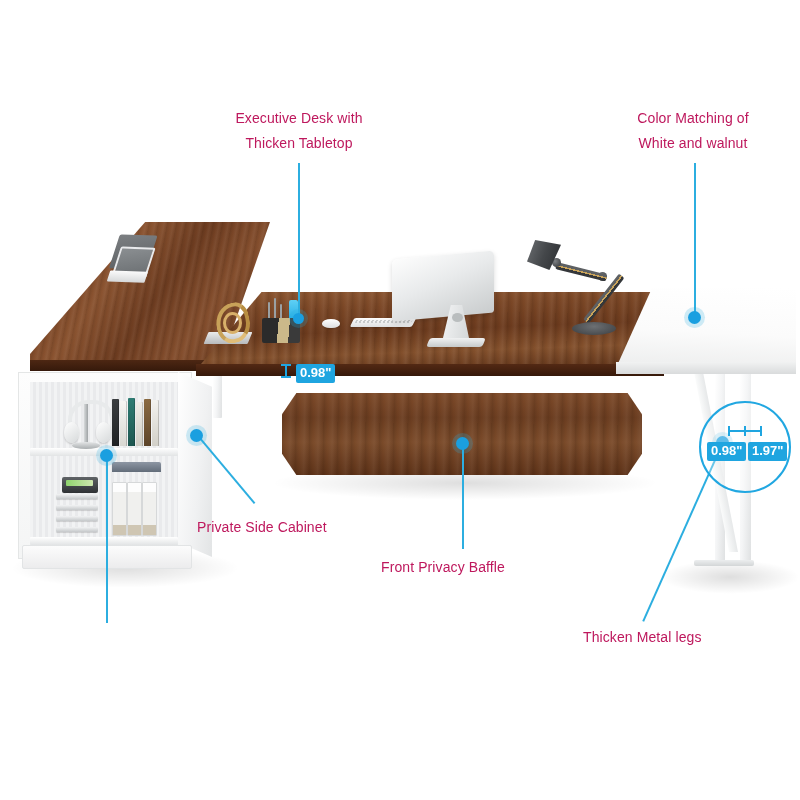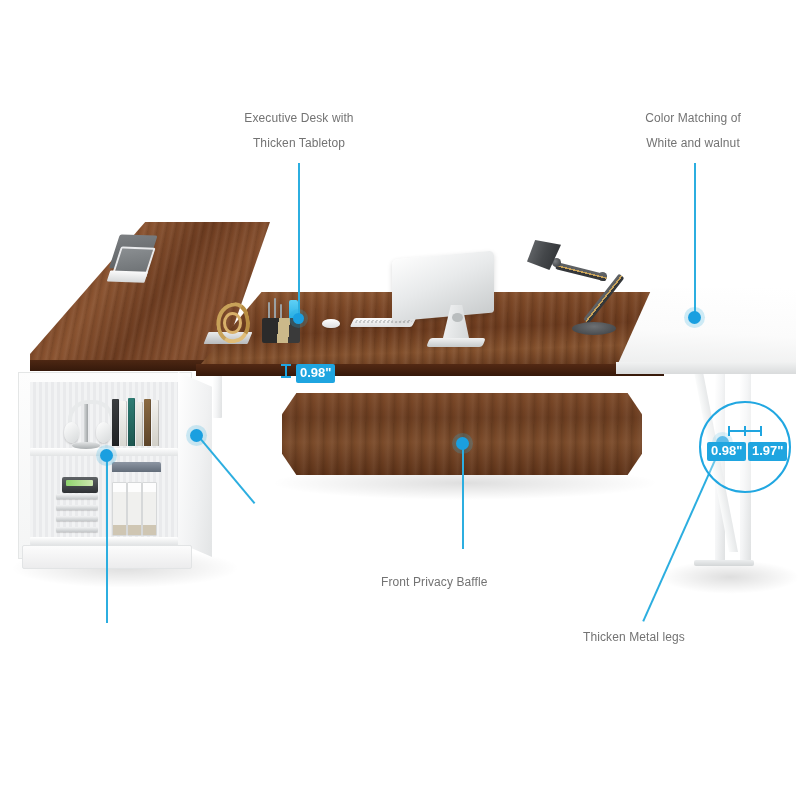--- a/index.html
+++ b/index.html
@@ -9,22 +9,22 @@
     background:#ffffff;
     font-family:"Liberation Sans", sans-serif;
     overflow:hidden;
     position:relative;
   }
   #stage{position:absolute;left:0;top:0;width:800px;height:800px;}
 
   
   .callout{
     position:absolute;
-    color:#737373;
-    font-size:12px;
+    color:#be185d;
+    font-size:14px;
     line-height:25px;
     letter-spacing:.1px;
     white-space:pre-line;
     font-family:"Liberation Sans", sans-serif;
   }
   .callout.c-center{text-align:center;}
   .callout.c-left{text-align:left;}
 
   
   .leader{position:absolute;background:#2CAEE0;transform-origin:0 0;}
@@ -455,19 +455,20 @@
     <div class="dimbadge" style="left:707px;top:442px;">0.98"</div>
     <div class="dimbadge" style="left:748px;top:442px;">1.97"</div>
   </div>
 
   <div class="callout c-center" style="left:188px;top:106px;width:222px;">Executive Desk with
 Thicken Tabletop</div>
 
   <div class="callout c-center" style="left:584px;top:106px;width:218px;">Color Matching of
 White and walnut</div>
 
-
-  <div class="callout c-left" style="left:381px;top:570px;width:240px;">Front Privacy Baffle</div>
+  <div class="callout c-left" style="left:197px;top:515px;width:230px;">Private Side Cabinet</div>
+
+  <div class="callout c-left" style="left:381px;top:555px;width:240px;">Front Privacy Baffle</div>
 
 
   <div class="callout c-left" style="left:583px;top:625px;width:220px;">Thicken Metal legs</div>
 
 </div>
 
 </body></html>

